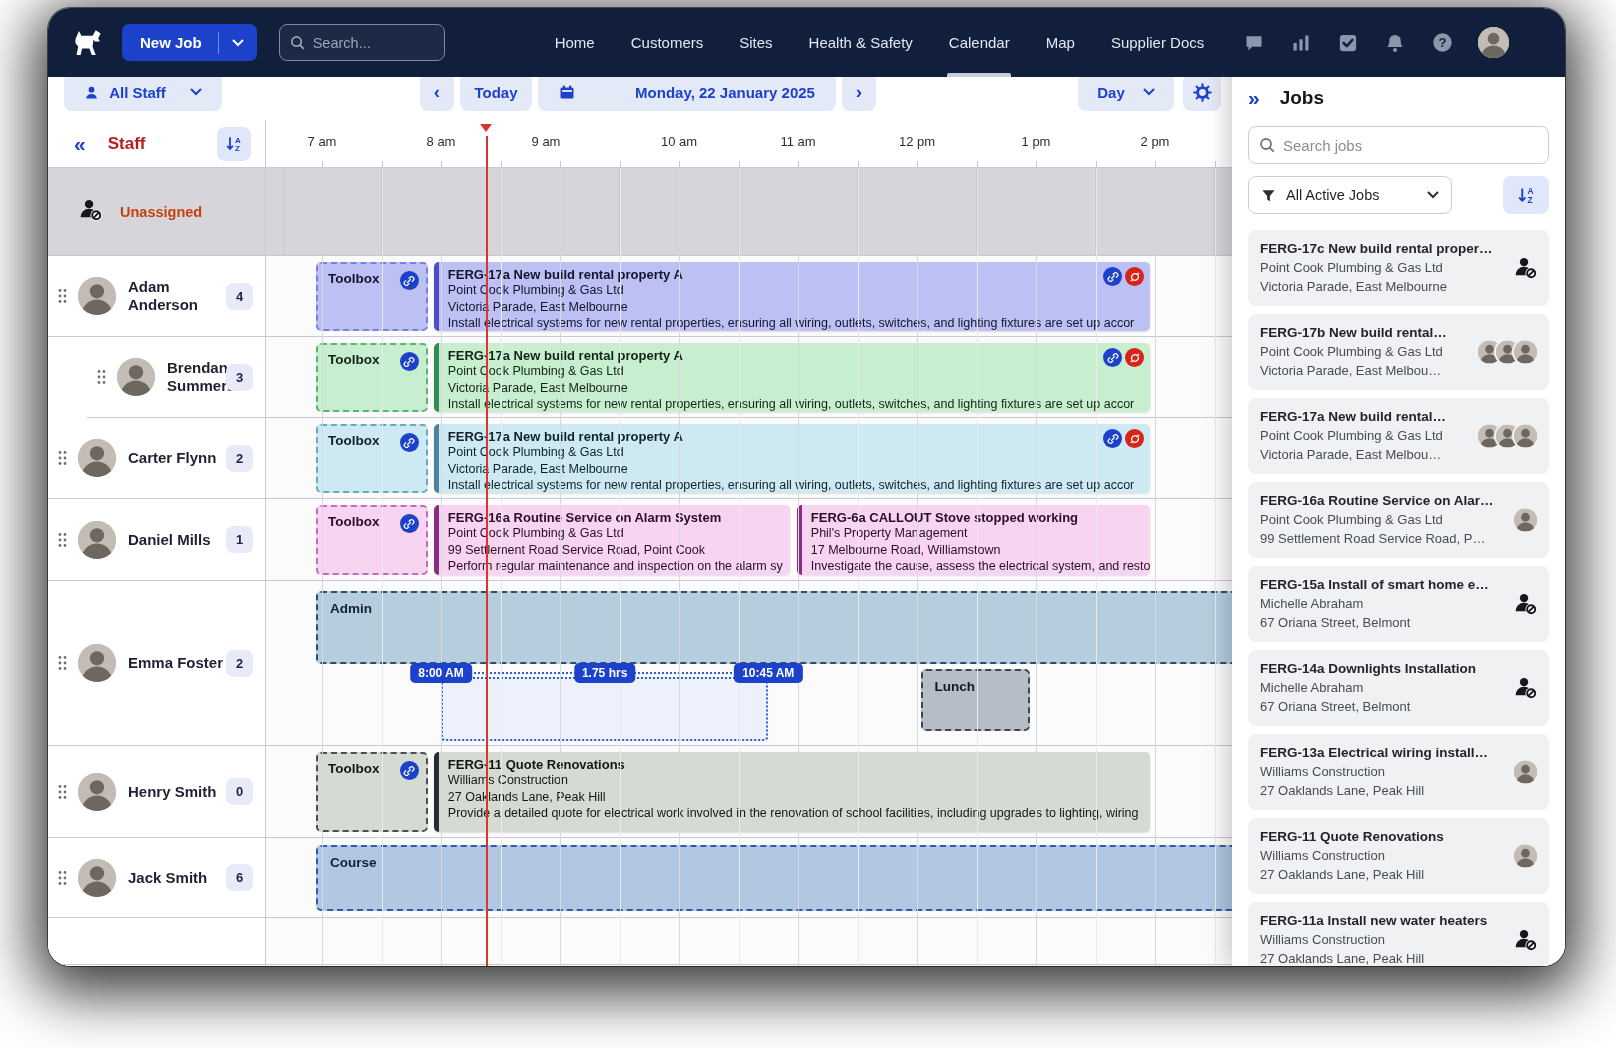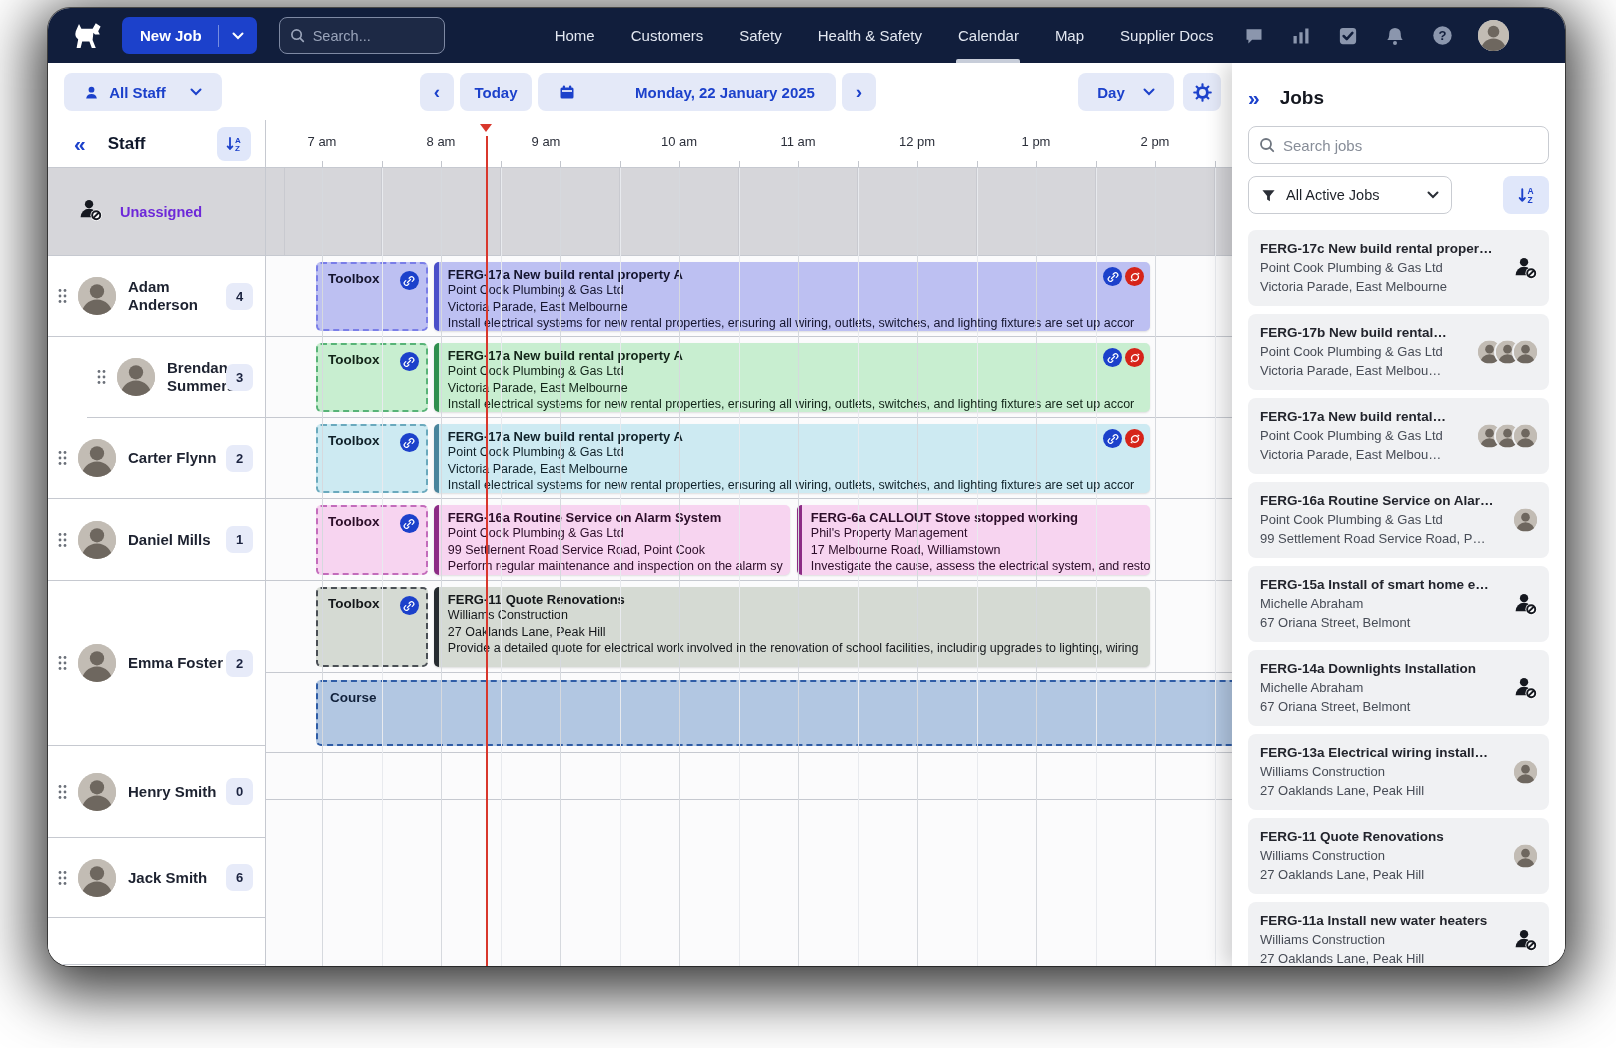--- a/index.html
+++ b/index.html
@@ -3,21 +3,21 @@
 <meta charset="utf-8">
 <style>
   * { margin:0; padding:0; box-sizing:border-box; }
   html,body { width:1616px; height:1048px; overflow:hidden; background:#fff;
     font-family:"Liberation Sans", sans-serif; }
   .window { position:absolute; left:48px; top:8px; width:1517px; height:958px;
     border-radius:22px; overflow:hidden; background:#fff;
     box-shadow:0 14px 60px 14px rgba(0,0,0,.78), 0 0 0 1px rgba(0,0,0,.55); }
 
   
-  .navbar { position:absolute; left:0; top:0; right:0; height:55px; background:#111e3c;
+  .navbar { position:absolute; left:0; top:0; right:0; height:69px; background:#111e3c;
     display:flex; align-items:center; z-index:50; }
   .logo { width:34px; height:34px; margin-left:22px; display:flex; align-items:center; justify-content:center; }
   .newjob-btn { margin-left:18px; height:37px; background:#1c41cb; border-radius:7px;
     display:flex; align-items:center; color:#fff; font-weight:bold; font-size:15px; cursor:pointer; }
   .newjob-btn .lbl { padding:0 16px 0 18px; }
   .newjob-btn .div { width:1px; height:22px; background:rgba(255,255,255,.4); }
   .newjob-btn .chev { padding:0 13px; display:flex; }
   .nav-search { margin-left:22px; width:166px; height:37px; border:1px solid #7e89a3; border-radius:8px;
     background:rgba(255,255,255,.05); display:flex; align-items:center; padding:0 10px; }
   .nav-search input { border:none; outline:none; background:transparent; color:#c6cddd; font-size:14.5px;
@@ -40,33 +40,33 @@
   .seg { height:34px; padding:0 20px; display:flex; align-items:center; border-radius:7px; color:#1c41cb;
     font-size:15px; font-weight:600; cursor:pointer; }
   .seg.active { background:#1c41cb; color:#fff; font-weight:bold; }
 
   
   .content { position:absolute; left:0; top:112px; right:0; bottom:0; }
   .staff-col { position:absolute; left:0; top:0; width:218px; bottom:0; background:#fff;
     border-right:1px solid #c6c9d0; z-index:10; }
   .staff-head { height:48px; display:flex; align-items:center; border-bottom:1px solid #c6c9d0; }
   .collapse { color:#1c41cb; font-size:21px; font-weight:bold; margin-left:26px; cursor:pointer; }
-  .staff-title { font-size:17px; font-weight:bold; color:#0f172a; margin-left:22px; }
+  .staff-title { font-size:17px; font-weight:bold; color:#b91c1c; margin-left:22px; }
   .sortbtn { margin-left:auto; margin-right:14px; width:34px; height:34px; background:#e0e7fa; border-radius:8px;
     display:flex; align-items:center; justify-content:center; cursor:pointer; }
   .staff-row { position:relative; display:flex; align-items:center; border-bottom:1px solid #c6c9d0; background:#fff; }
   .staff-row.unassigned { background:#d6d6da; }
   .drag { width:12px; margin-left:10px; display:flex; }
   .s-avatar { width:38px; height:38px; border-radius:50%; overflow:hidden; margin-left:8px; flex:none;
     background:linear-gradient(160deg,#d8d3cc,#a9a49e); }
   .s-name { font-size:15px; font-weight:bold; color:#1d2230; margin-left:12px; width:96px; line-height:18px; }
   .s-badge { position:absolute; right:12px; width:27px; height:27px; background:#e7ebf9; border-radius:7px;
     display:flex; align-items:center; justify-content:center; font-size:13px; font-weight:bold; color:#1b2340; }
   .un-icon { margin-left:30px; }
-  .un-label { font-size:14.5px; font-weight:bold; color:#6d28d9; margin-left:16px; }
+  .un-label { font-size:14.5px; font-weight:bold; color:#c2410c; margin-left:16px; }
 
   
   .timeline { position:absolute; left:218px; top:0; right:0; bottom:0; overflow:hidden; background:#fbfbfc; }
   .t-head { position:absolute; left:0; top:0; right:0; height:48px; background:#fff; border-bottom:1px solid #c6c9d0; }
   .t-hour { position:absolute; top:14px; transform:translateX(-50%); font-size:13px; color:#2b2f3a; }
   .t-tick { position:absolute; bottom:0; width:1px; height:6px; background:#c3c6cd; }
   .grid-line { position:absolute; top:48px; bottom:0; width:1px; }
   .grid-line.hour { background:#d6d9de; }
   .grid-line.half { background:#e8eaee; }
   .rows { position:absolute; left:0; top:48px; right:12px; }
@@ -148,21 +148,21 @@
       <input placeholder="Search..." style="">
     </div>
     <div class="nav-links" id="nav-links">
         <div class="nav-link">
           <span>Home</span>
         </div>
         <div class="nav-link">
           <span>Customers</span>
         </div>
         <div class="nav-link">
-          <span>Safety</span>
+          <span>Sites</span>
         </div>
         <div class="nav-link">
           <span>Health &amp; Safety</span>
         </div>
         <div class="nav-link active">
           <span>Calendar</span>
           <span class="under"></span>
         </div>
         <div class="nav-link">
           <span>Map</span>
@@ -421,20 +421,29 @@
               <div class="jl">Point Cook Plumbing &amp; Gas Ltd</div>
               <div class="jl">99 Settlement Road Service Road, Point Cook</div>
               <div class="jl">Perform regular maintenance and inspection on the alarm sy</div>
             </div>
             <div class="blk blk-job" style="left: 530.81px; width: 353.43px; top: 6px; bottom: 5px; background: rgb(247, 212, 240); border-left-color: rgb(140, 43, 133); color: rgb(43, 13, 40);">
               <div class="jt">FERG-6a CALLOUT Stove stopped working</div>
               <div class="jl">Phil's Property Management</div>
               <div class="jl">17 Melbourne Road, Williamstown</div>
               <div class="jl">Investigate the cause, assess the electrical system, and resto</div>
             </div>
+          </div>
+          <div class="t-row" style="height: 165px;">
+            <div class="blk blk-band" style="left: 50.05px; width: 1219.75px; top: 10px; height: 73px; background: rgb(182, 205, 222); border-color: rgb(45, 77, 111); color: rgb(18, 34, 53);"><span>Admin</span></div>
+            <div class="sel-box" style="left: 175px; width: 327.25px; top: 96px; height: 64px;"></div>
+            <div class="sel-line" style="left: 175px; width: 327.25px; top: 91px;"></div>
+            <div class="pill-time" style="left: 175px; top: 82px;">8:00 AM</div>
+            <div class="pill-time" style="left: 338.625px; top: 82px;">1.75 hrs</div>
+            <div class="pill-time" style="left: 502.25px; top: 82px;">10:45 AM</div>
+            <div class="blk blk-lunch" style="left: 654.57px; width: 109.48px; top: 88px; height: 62px; background: rgb(182, 189, 198); border-color: rgb(65, 71, 79); color: rgb(21, 24, 29);"><span>Lunch</span></div>
           </div>
           <div class="t-row" style="height: 92px;">
             <div class="blk blk-toolbox" style="left: 50.05px; width: 111.86px; top: 6px; bottom: 5px; background: rgb(213, 218, 211); border-color: rgb(74, 79, 85); color: rgb(20, 23, 26);"><span>Toolbox</span><span class="circle-ic ic-blue tb-link">
                 <svg width="12" height="12" viewBox="0 0 16 16">
                   <g stroke="#fff" stroke-width="1.7" fill="none" stroke-linecap="round">
                     <path d="M6 10 L10 6"></path>
                     <path d="M8.2 4.4 l1.3-1.3 a2.9 2.9 0 0 1 4.1 4.1 L12.3 8.5"></path>
                     <path d="M7.8 11.6 l-1.3 1.3 a2.9 2.9 0 0 1-4.1-4.1 L3.7 7.5"></path>
                   </g>
                 </svg>

